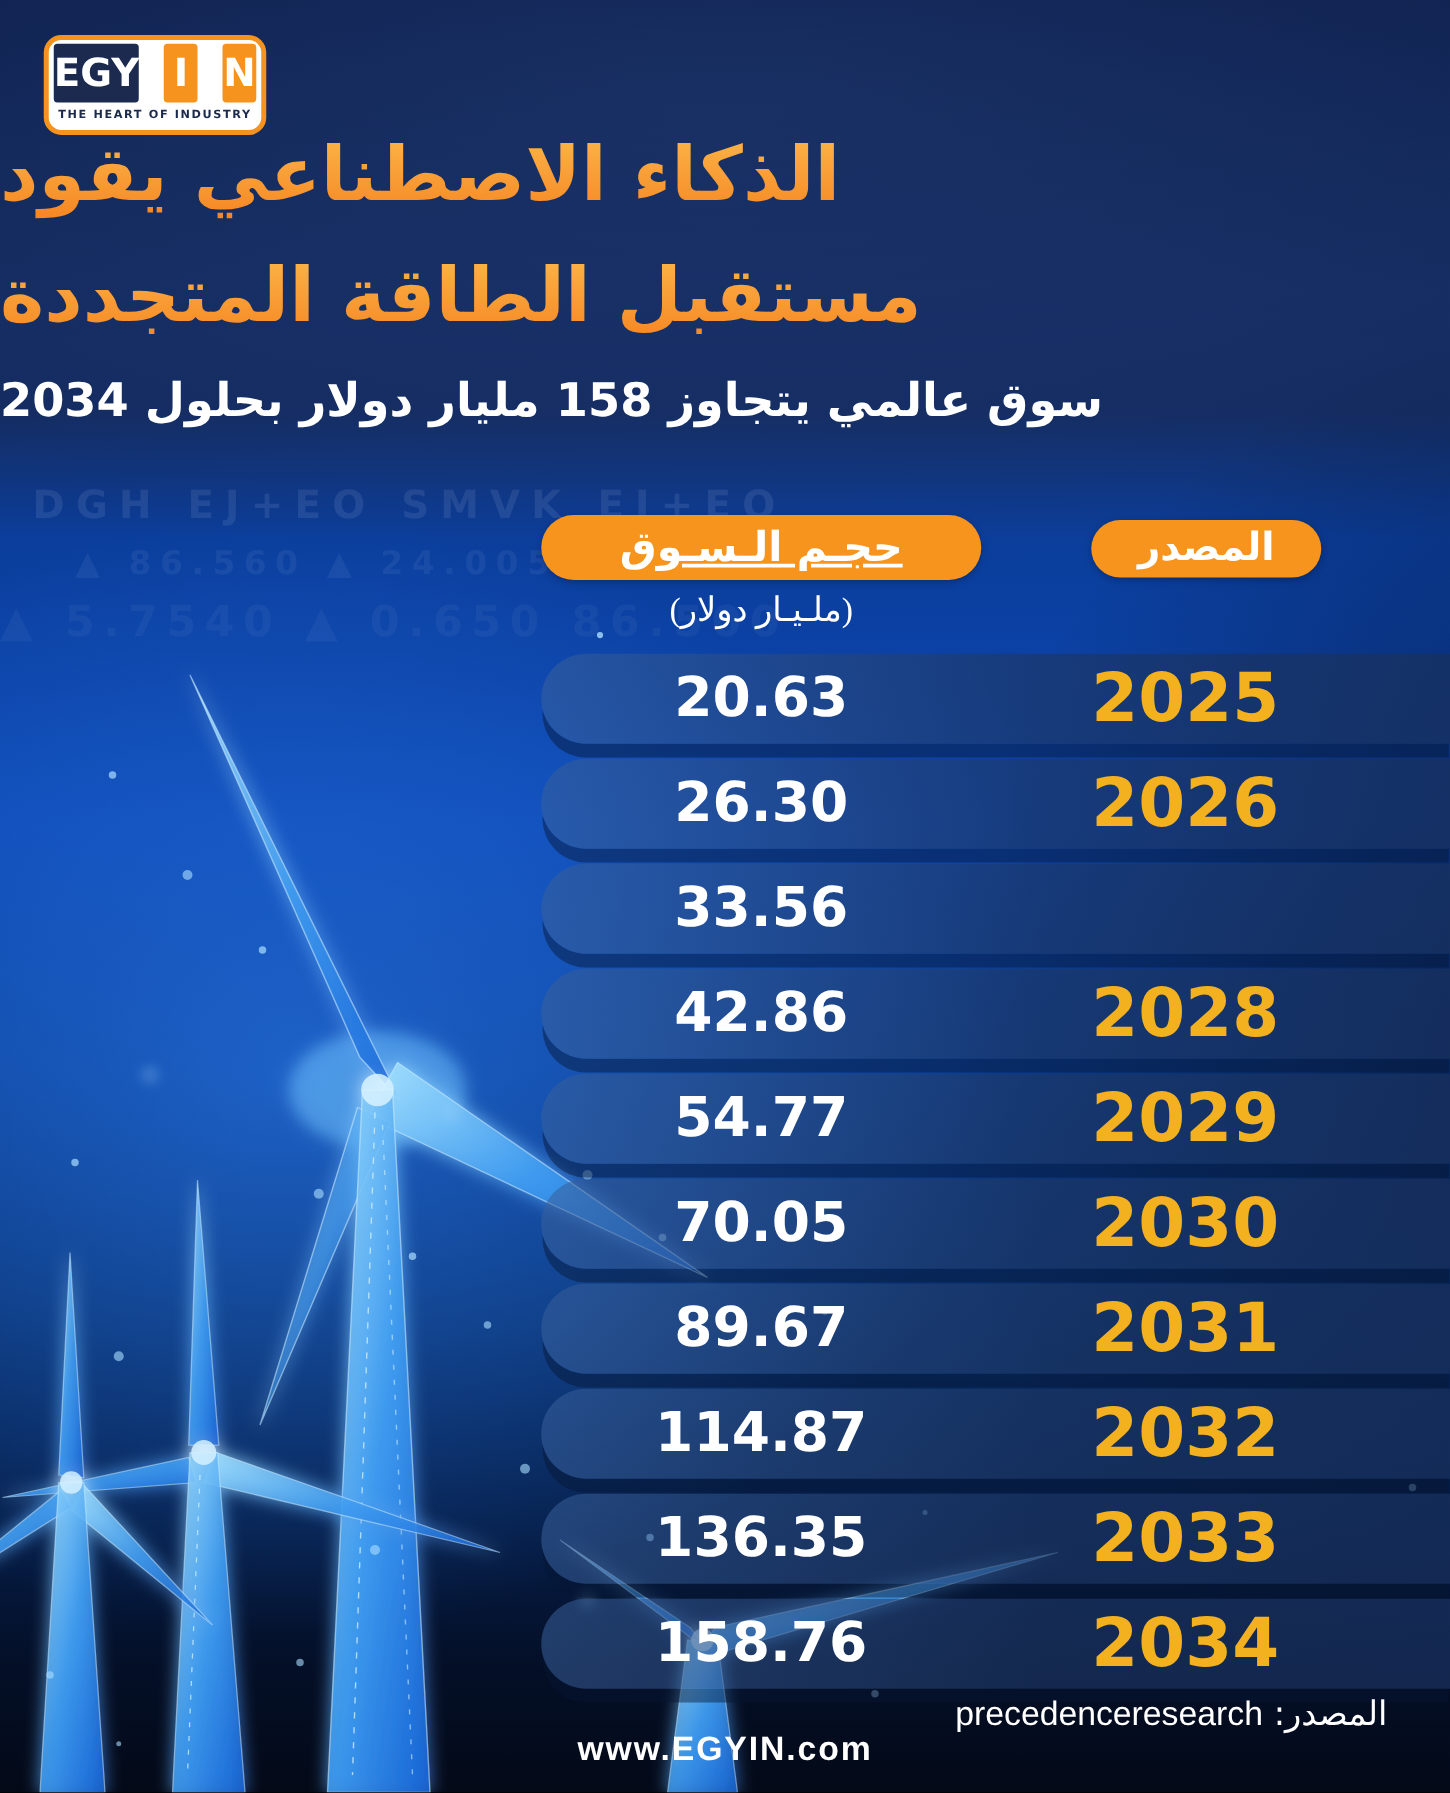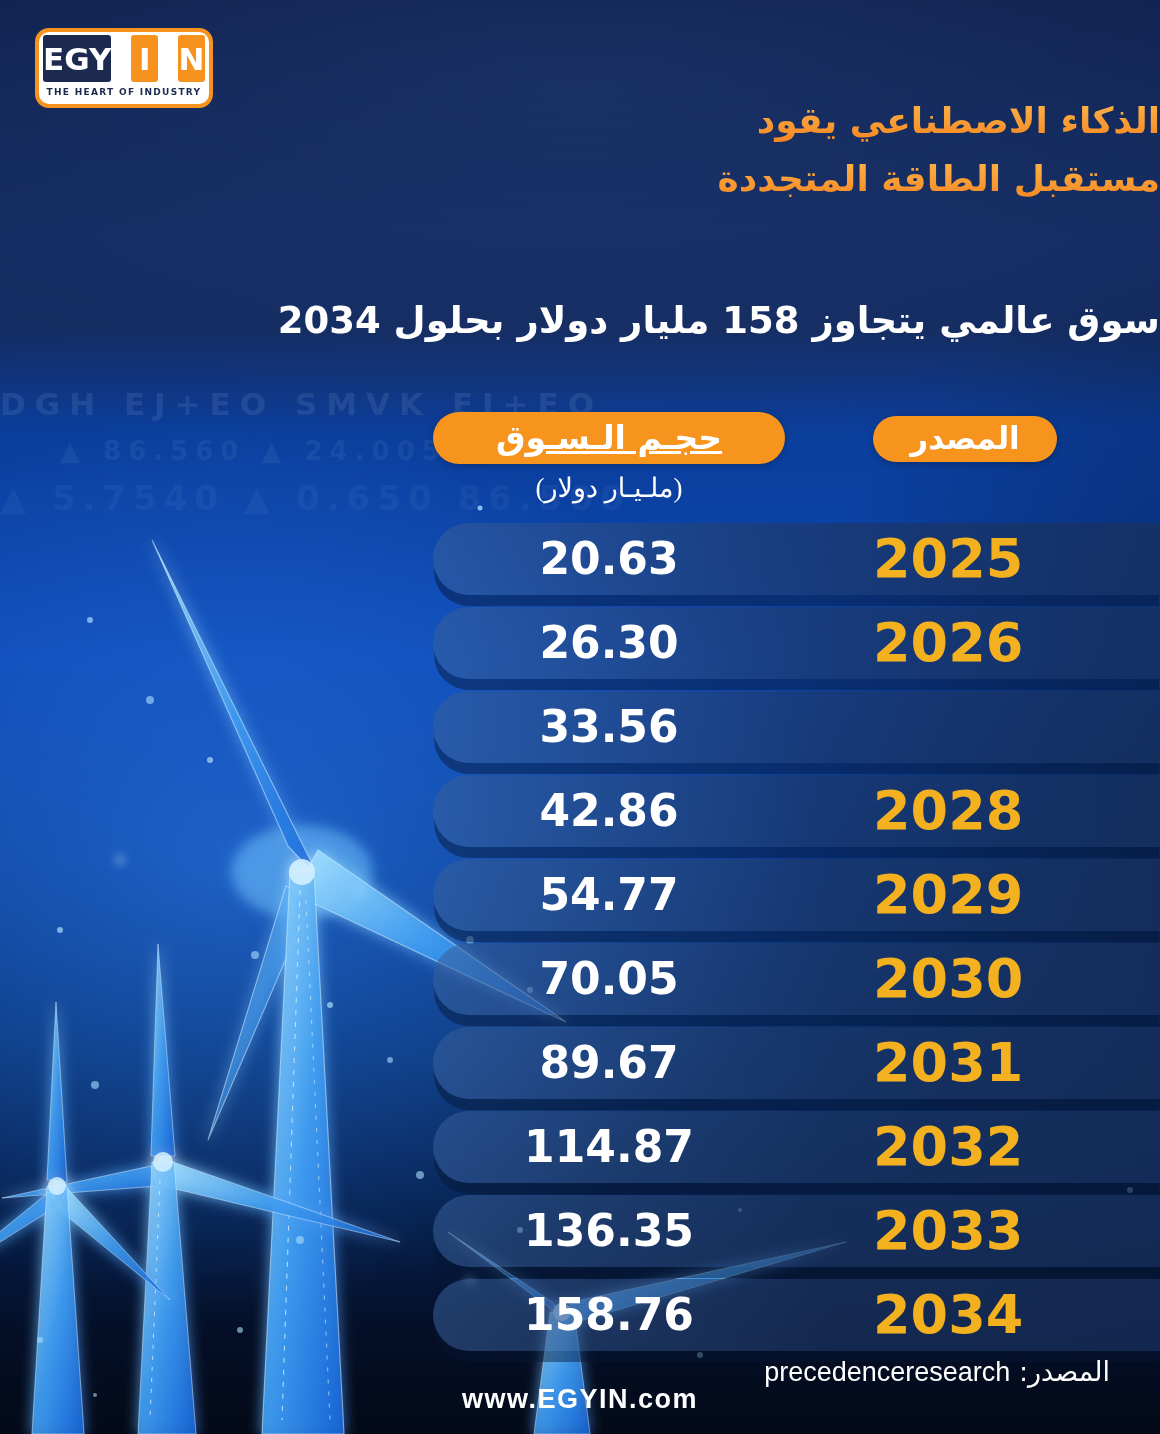--- a/index.html
+++ b/index.html
@@ -9,40 +9,40 @@
     background:
       radial-gradient(760px 880px at 108% 58%, rgba(4,12,32,.62), rgba(4,12,32,0) 65%),
       radial-gradient(900px 720px at 20% 60%, rgba(45,125,238,.55), rgba(45,125,238,0) 62%),
       radial-gradient(1500px 520px at 50% 6%, rgba(34,60,118,.55), rgba(34,60,118,0) 72%),
       linear-gradient(180deg,#0c1d48 0%,#122a5e 16%,#132b60 23%,#0b3e9c 30%,#0c47b2 46%,#0a3e95 60%,#08306f 73%,#051d47 85%,#040f27 93%,#030917 100%);
   }
   .bg-svg{position:absolute;inset:0;}
   
   .ticker{position:absolute;left:0;top:386px;width:100%;color:#cfe0ff;pointer-events:none;
           font-weight:bold;white-space:nowrap;}
-  .ticker-l1{opacity:.10;font-size:31px;letter-spacing:9px;padding-left:0;}
+  .ticker-l1{opacity:.10;font-size:31px;letter-spacing:9px;padding-left:26px;}
   .ticker-l2{opacity:.065;font-size:26px;letter-spacing:7px;padding-left:60px;margin-top:14px;}
   .ticker-l3{opacity:.05;font-size:34px;letter-spacing:7px;margin-top:12px;}
   
   .logo{position:absolute;left:35px;top:28px;width:178px;height:80px;background:#fff;
         border:4px solid #F6921E;border-radius:14px;box-sizing:border-box;padding:3px 4px;}
   .logo-top{display:flex;gap:20px;height:47px;}
   .logo-egy{flex:1;background:#1b2a4e;color:#fff;font-weight:bold;font-size:31px;
             display:flex;align-items:center;justify-content:center;border-radius:3px;}
   .logo-sq{width:37px;background:#F6921E;color:#fff;font-weight:bold;font-size:31px;
            display:flex;align-items:center;justify-content:center;border-radius:3px;}
   .logo-tagline{height:19px;color:#1b2a4e;font-size:9px;font-weight:bold;letter-spacing:1.3px;
                 display:flex;align-items:center;justify-content:center;white-space:nowrap;}
   
-  .title{position:absolute;top:92px;left:0;width:100%;text-align:right;direction:rtl;
-         font-weight:bold;font-size:36px;line-height:1.62;}
+  .title{position:absolute;top:92px;left:0;width:100%;text-align:left;direction:rtl;
+         font-weight:bold;font-size:60px;line-height:1.62;}
   .title-line{background:linear-gradient(180deg,#FDBB4D 6%,#F58220 92%);
               -webkit-background-clip:text;background-clip:text;
               color:transparent;-webkit-text-fill-color:transparent;}
-  .subtitle{position:absolute;top:299px;left:0;width:100%;text-align:right;direction:rtl;
+  .subtitle{position:absolute;top:299px;left:0;width:100%;text-align:left;direction:rtl;
             color:#ffffff;font-weight:bold;font-size:37px;}
   
   .table{position:absolute;left:433px;top:412px;right:0;}
   .pill{position:absolute;background:#F7941E;border-radius:28px;color:#fff;font-weight:bold;
         text-align:center;direction:rtl;box-shadow:0 2px 6px rgba(0,0,0,.25);}
   .pill-market{left:0;top:0;width:352px;height:52px;font-size:33px;line-height:51px;text-decoration:underline;}
   .pill-year{left:440px;top:4px;width:184px;height:46px;font-size:31px;line-height:45px;}
   .unit{position:absolute;left:0;top:60px;width:352px;text-align:center;color:#fff;
         font-size:27px;direction:rtl;font-family:Liberation Serif, serif;}
   .rows{position:absolute;left:0;top:111px;right:0;}

